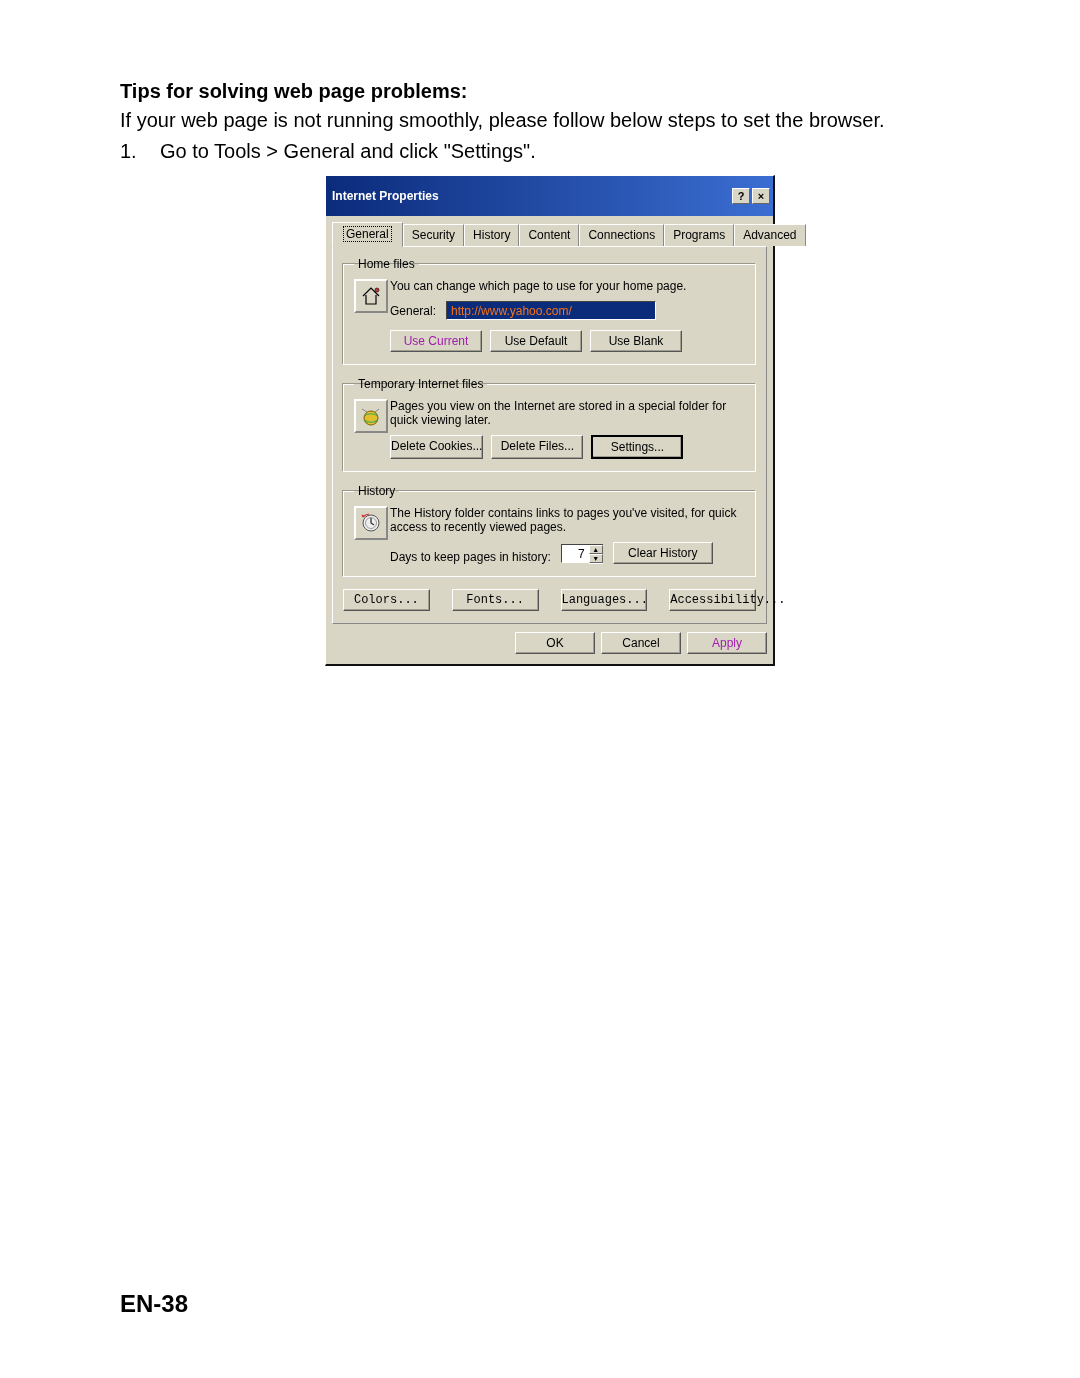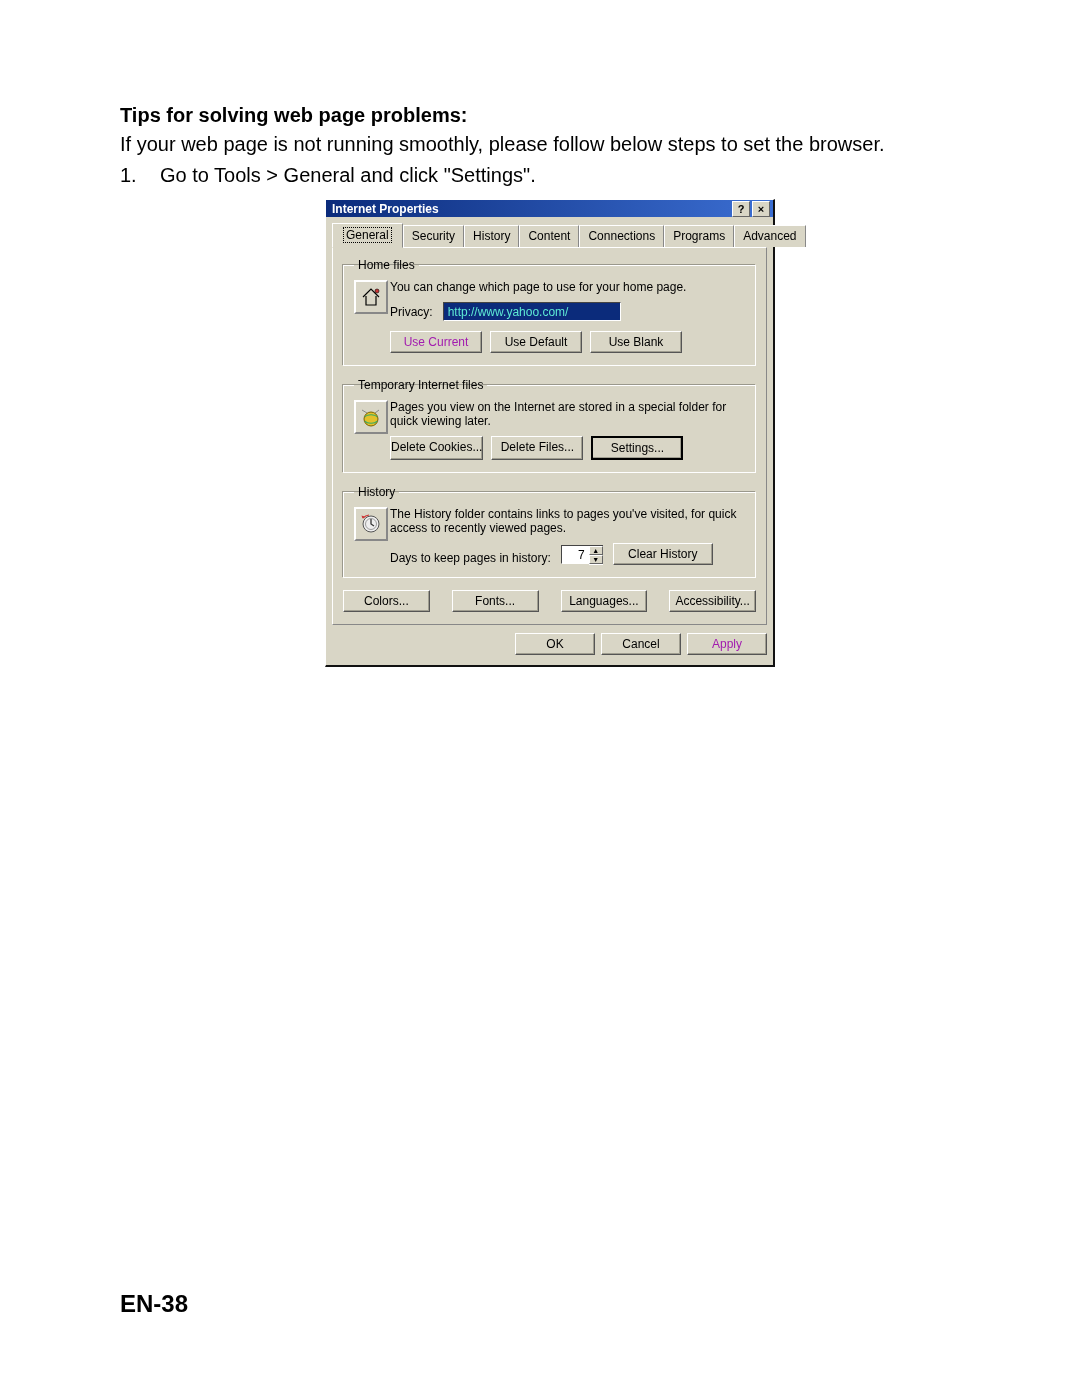--- a/index.html
+++ b/index.html
@@ -6,21 +6,21 @@
   body {
     margin: 0;
     padding: 0;
     background: #ffffff;
     font-family: Arial, Helvetica, sans-serif;
     width: 1080px;
     height: 1378px;
     position: relative;
   }
   .page {
-    padding: 104px 100px 40px 120px;
+    padding: 80px 100px 40px 120px;
   }
   .heading-tips {
     font-size: 20px;
     font-weight: bold;
     margin-bottom: 6px;
   }
   .body-text {
     font-size: 20px;
     margin-bottom: 8px;
   }
@@ -43,21 +43,21 @@
     width: 450px;
     background: #d9d6c6;
     border-left: 1px solid #fff;
     border-top: 1px solid #fff;
     border-right: 2px solid #111;
     border-bottom: 2px solid #111;
     font-family: Tahoma, sans-serif;
     font-size: 12px;
   }
   .titlebar {
-    height: 17px;
+    height: 40px;
     background: linear-gradient(to right, #0b2b7b, #3b6ed2);
     color: #fff;
     display: flex;
     align-items: center;
     justify-content: space-between;
     padding: 0 3px 0 6px;
     gap: 16px;
   }
   .titlebar .title-text {
     font-weight: bold;
@@ -161,23 +161,23 @@
     background: #fff;
     border-top: 1px solid #444;
     border-left: 1px solid #444;
     border-right: 1px solid #fff;
     border-bottom: 1px solid #fff;
     padding: 2px 4px;
     font-size: 12px;
     height: 19px;
   }
   .addr-input {
-    width: 178px;
+    width: 210px;
     background: #0b2b7b;
-    color: #5eead4;
+    color: #f97316;
   }
   .btn-row {
     display: flex;
     gap: 8px;
     justify-content: flex-start;
   }
   .win-btn {
     background: #d9d6c6;
     border-top: 1px solid #fff;
     border-left: 1px solid #fff;
@@ -231,20 +231,21 @@
     border-bottom: 1px solid #666;
     font-size: 7px;
     line-height: 7px;
     text-align: center;
   }
   .bottom-btn-row {
     display: flex;
     justify-content: space-between;
     margin-top: 8px;
     gap: 22px;
+    font-family: Liberation Mono, monospace;
   }
   .bottom-btn-row .win-btn { flex: 1; min-width: 0; }
   .dialog-footer {
     display: flex;
     justify-content: flex-end;
     gap: 6px;
     padding: 0 6px 10px 6px;
   }
   .dialog-footer .win-btn { min-width: 80px; text-align: center; }
   .page-num {
@@ -296,21 +297,21 @@
           <div class="group-body">
             <div class="group-icon">
               <svg viewBox="0 0 24 24">
                   <path fill="none" stroke="#000" stroke-width="1.2" d="M4 12 L12 4 L20 12 M7 11 V20 H17 V11"></path>
                   <circle cx="18" cy="6" r="2" fill="#c33" stroke="#000" stroke-width="0.6"></circle>
                 </svg>
             </div>
             <div class="group-content">
               <div class="desc-text">You can change which page to use for your home page.</div>
               <div class="addr-row">
-                <span class="addr-label">Privacy:</span>
+                <span class="addr-label">General:</span>
                 <input class="text-input addr-input" type="text" value="http://www.yahoo.com/" style="">
               </div>
               <div class="btn-row">
                 <div class="win-btn disabled">Use Current</div>
                 <div class="win-btn">Use Default</div>
                 <div class="win-btn">Use Blank</div>
               </div>
             </div>
           </div>
         </fieldset>

